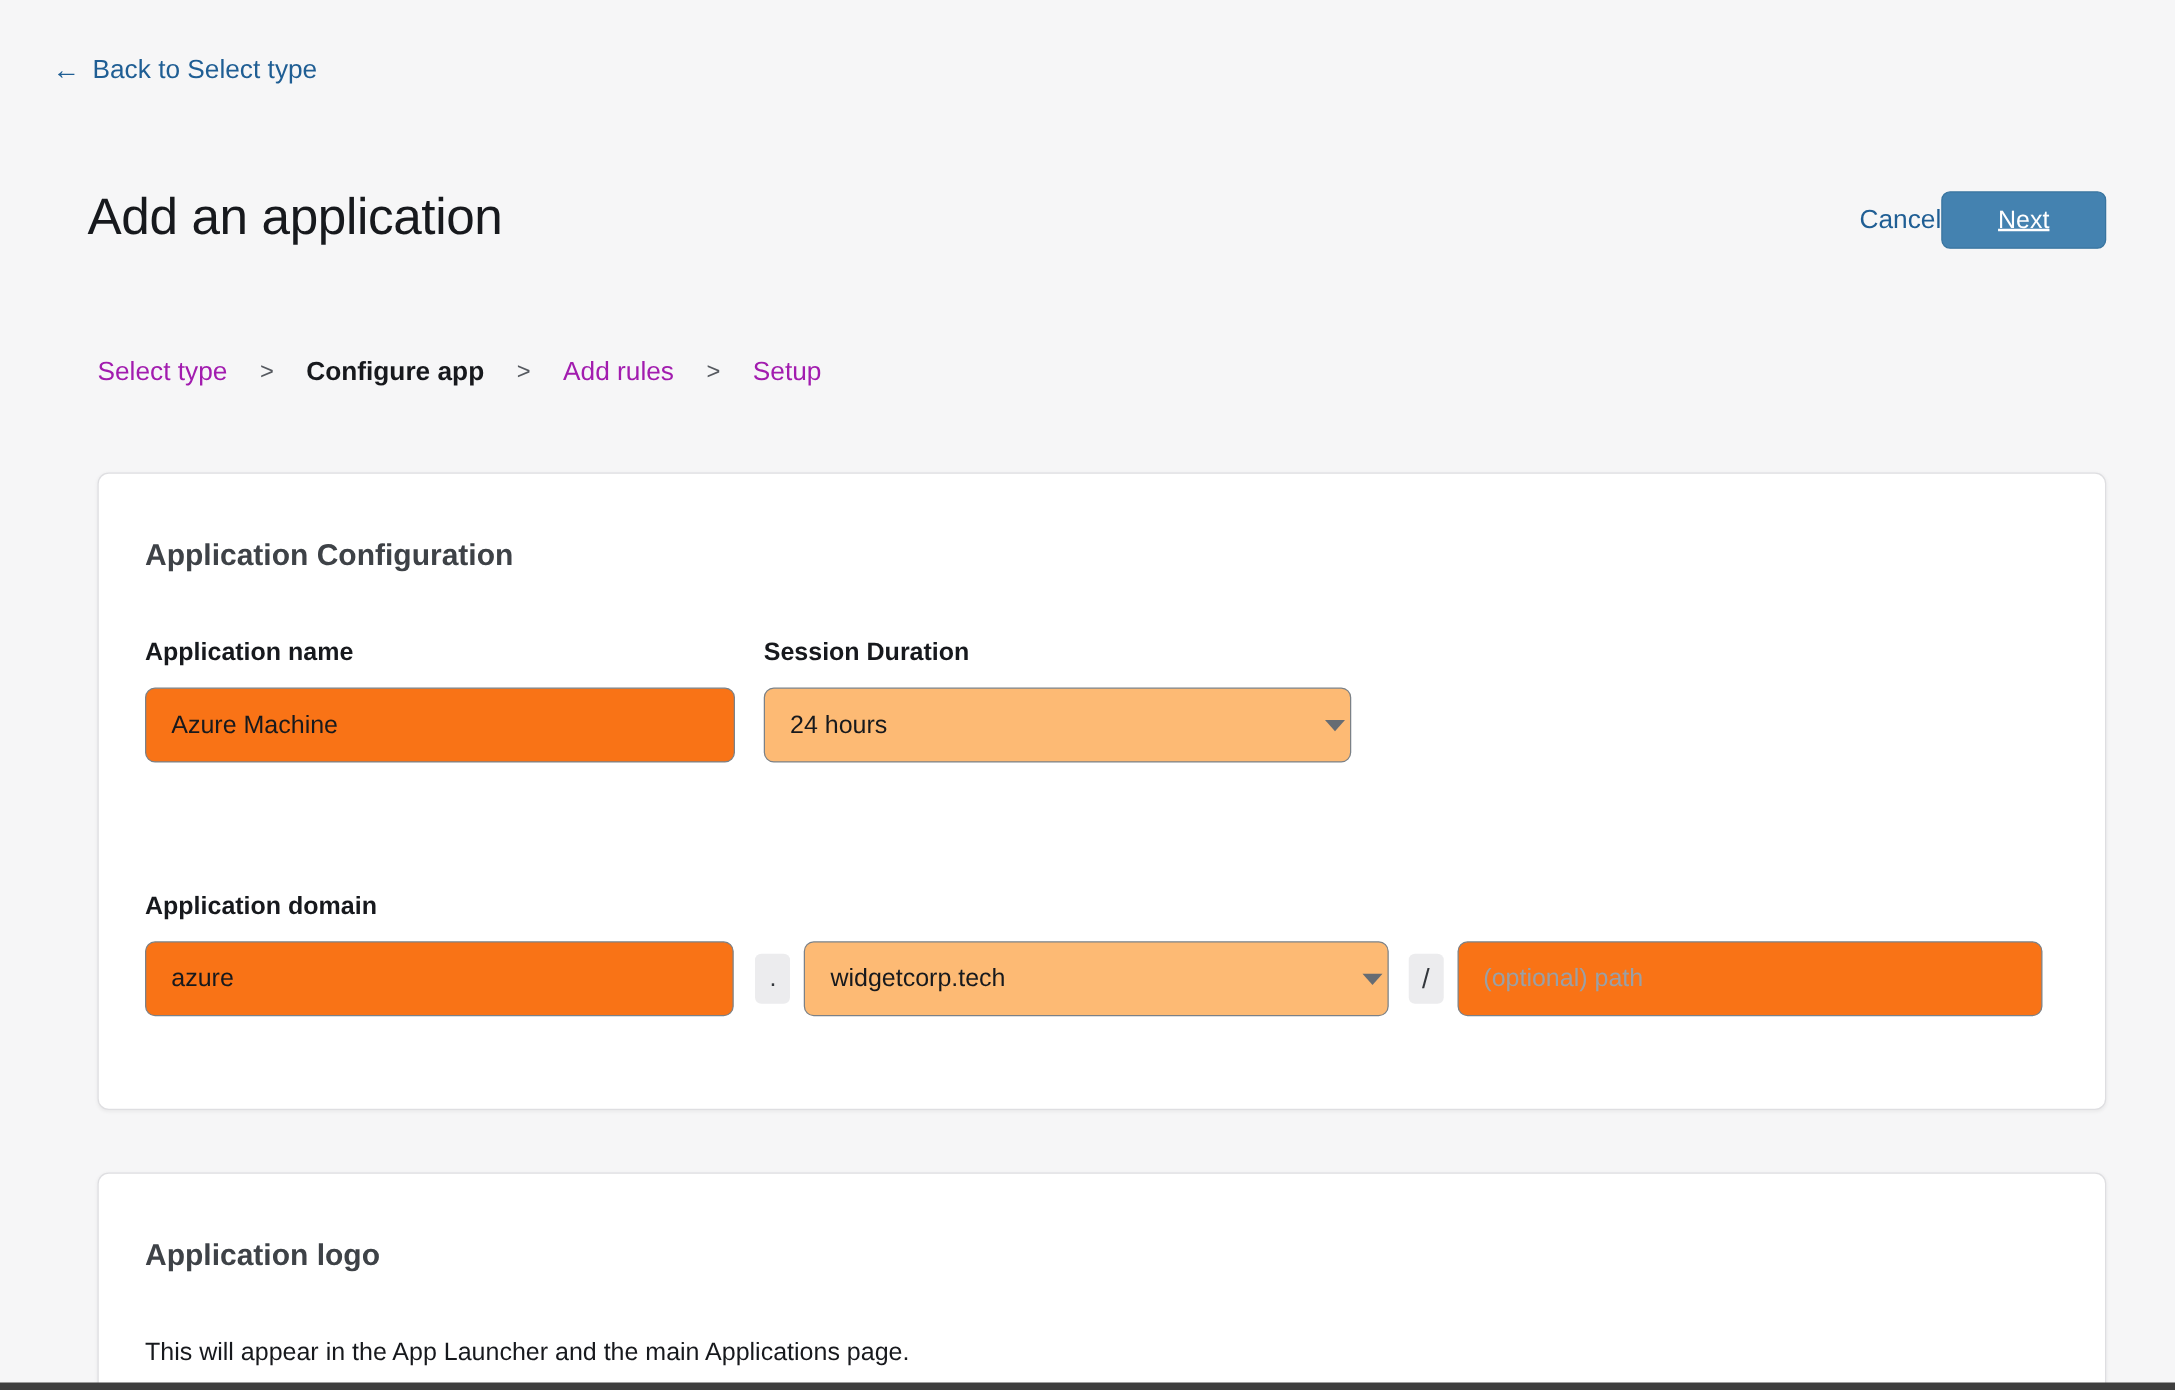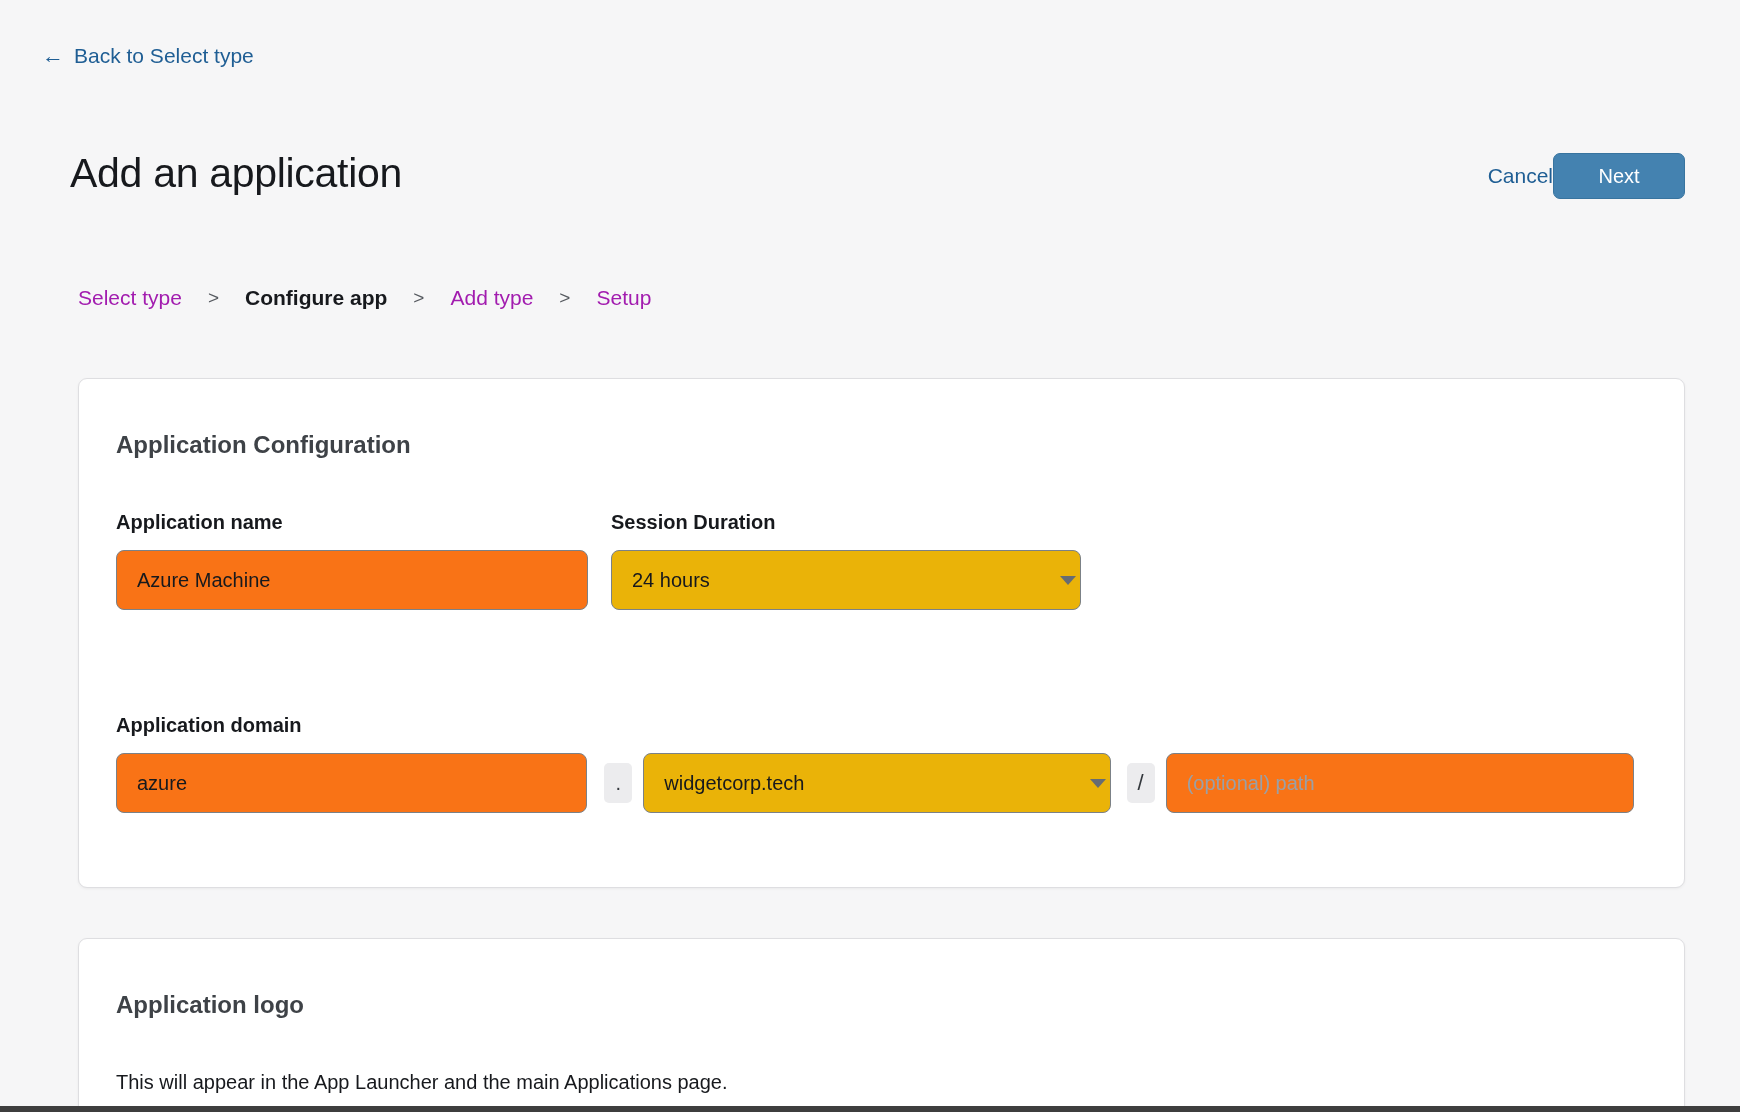--- a/index.html
+++ b/index.html
@@ -29,21 +29,21 @@
     position: absolute; top: 153px; right: 55px; height: 46px;
     display: flex; align-items: center; 
   }
   .cancel-link {
     color: #1f5e94; font-size: 21px; cursor: pointer; background: none; border: none;
     font-family: inherit;
   }
   .next-button {
     width: 132px; height: 46px;
     background: #4482b0; border: 1px solid #38749f; border-radius: 7px;
-    color: #ffffff; font-size: 20px; font-family: inherit; cursor: pointer;
+    color: #ffffff; font-size: 20px; font-family: inherit; cursor: pointer; text-decoration: underline;
   }
 
   
   .breadcrumb {
     position: absolute; left: 78px; top: 286px;
     display: flex; align-items: center; gap: 26px;
     font-size: 21px; color: #55595f;
   }
   .breadcrumb .step { color: #a21caf; cursor: pointer; }
   .breadcrumb .step.active { color: #17191d; font-weight: 700; cursor: default; }
@@ -68,21 +68,21 @@
   .text-input {
     margin-top: 16px; width: 100%; height: 60px;
     border: 1.5px solid #7b8187; border-radius: 8px;
     font-size: 20px; font-family: inherit; color: #17191d;
     padding: 0 20px; background: #f97316; outline: none;
   }
   .text-input::placeholder { color: #9aa0a7; }
 
   .dropdown {
     margin-top: 16px; width: 100%; height: 60px;
-    border: 1.5px solid #7b8187; border-radius: 8px; background: #eab308;
+    border: 1.5px solid #7b8187; border-radius: 8px; background: #fdba74;
     display: flex; align-items: center; justify-content: space-between;
     padding: 0 4px 0 20px; font-size: 20px; cursor: pointer;
   }
   .dropdown .caret {
     width: 0; height: 0;
     border-left: 8px solid transparent; border-right: 8px solid transparent;
     border-top: 9px solid #666c73;
   }
 
   .domain-section { margin-top: 104px; }
@@ -121,21 +121,21 @@
   <div class="header-actions">
     <button class="cancel-link">Cancel</button>
     <button class="next-button">Next</button>
   </div>
 
   <nav class="breadcrumb">
     <span class="step">Select type</span>
     <span class="sep">&gt;</span>
     <span class="step active">Configure app</span>
     <span class="sep">&gt;</span>
-    <span class="step">Add type</span>
+    <span class="step">Add rules</span>
     <span class="sep">&gt;</span>
     <span class="step">Setup</span>
   </nav>
 
   <section class="card card-config">
     <h2>Application Configuration</h2>
 
     <div class="form-grid">
       <div class="col-name">
         <label class="field-label">Application name</label>

